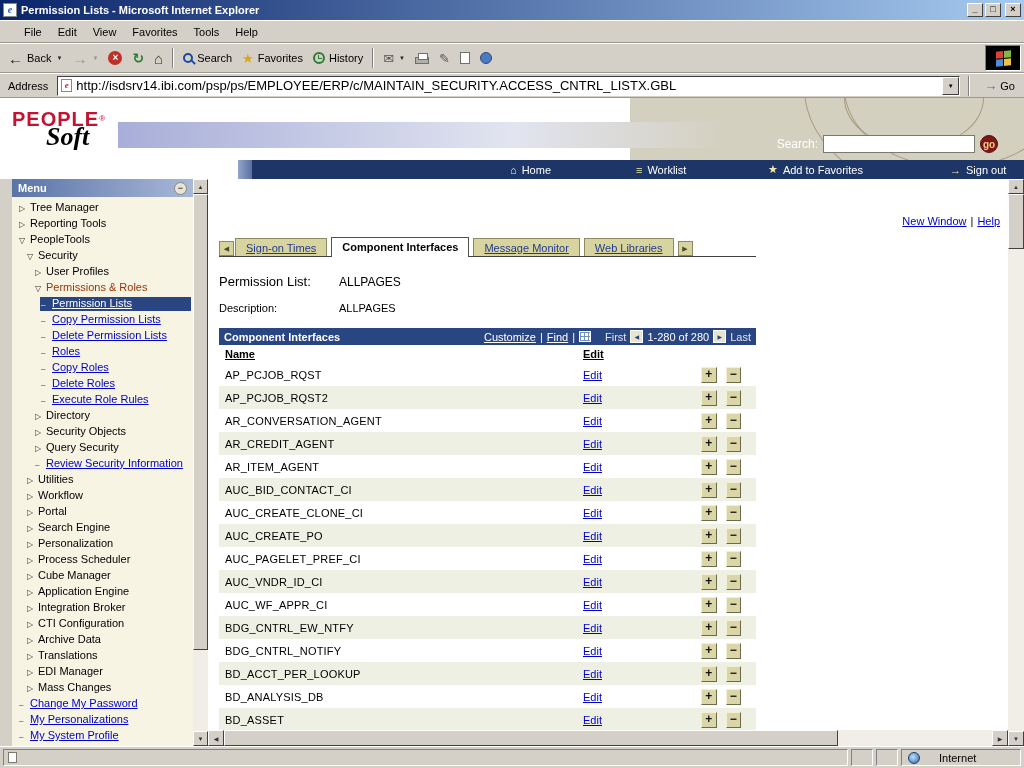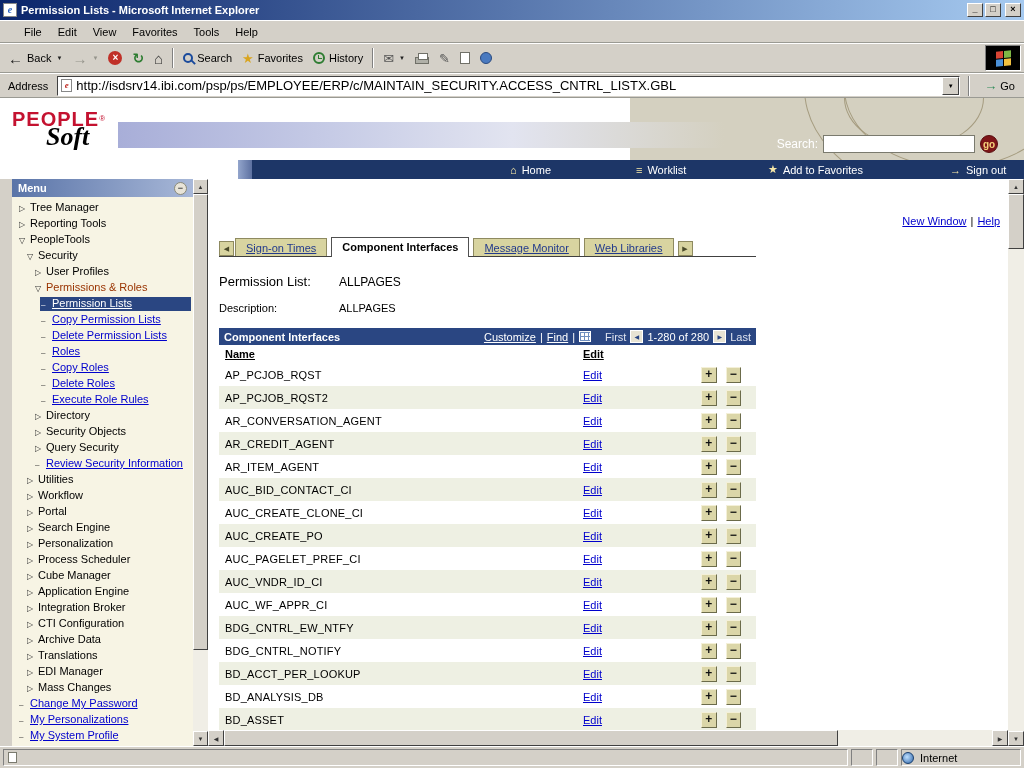--- a/index.html
+++ b/index.html
@@ -147,21 +147,21 @@
   .grid-rows div.grid-row:nth-of-type(even) { background:#EEF0E3; }
   .cell-name { width:358px; flex:none; letter-spacing:0.2px; }
   .cell-edit { width:118px; flex:none; color:#0000CC; text-decoration:underline; }
   .row-btn { width:21px; height:16px; background:#DBD6A8; border:1px solid; border-color:#F4F0D8 #6b6b4a #6b6b4a #F4F0D8; font-weight:bold; font-size:12px; line-height:13px; text-align:center; margin-right:9px; color:#111; }
 
   
   .statusbar { height:22px; flex:none; background:#D4D0C8; border-top:1px solid #FFFFFF; display:flex; align-items:center; padding:2px 3px; gap:3px; }
   .status-main { flex:1; height:17px; border:1px solid; border-color:#808080 #FFFFFF #FFFFFF #808080; display:flex; align-items:center; padding:0 4px; gap:4px; }
   .status-page { width:9px; height:11px; background:#fff; border:1px solid #7a7a6e; }
   .status-cell { width:22px; height:17px; border:1px solid; border-color:#808080 #FFFFFF #FFFFFF #808080; }
-  .status-zone { width:120px; height:17px; border:1px solid; border-color:#808080 #FFFFFF #FFFFFF #808080; display:flex; align-items:center; gap:6px; padding:0 0; }
+  .status-zone { width:120px; height:17px; border:1px solid; border-color:#808080 #FFFFFF #FFFFFF #808080; display:flex; align-items:center; gap:19px; padding:0 6px; }
   .globe { width:12px; height:12px; border-radius:50%; background:radial-gradient(circle at 4px 4px,#BFE0FF,#2E64A8); border:1px solid #1a4070; }
 </style>
 </head>
 <body>
 
 <div class="titlebar">
   <span class="ie-logo">e</span>
   <span class="title-text">Permission Lists - Microsoft Internet Explorer</span>
   <span class="win-btn">_</span>
   <span class="win-btn">□</span>

